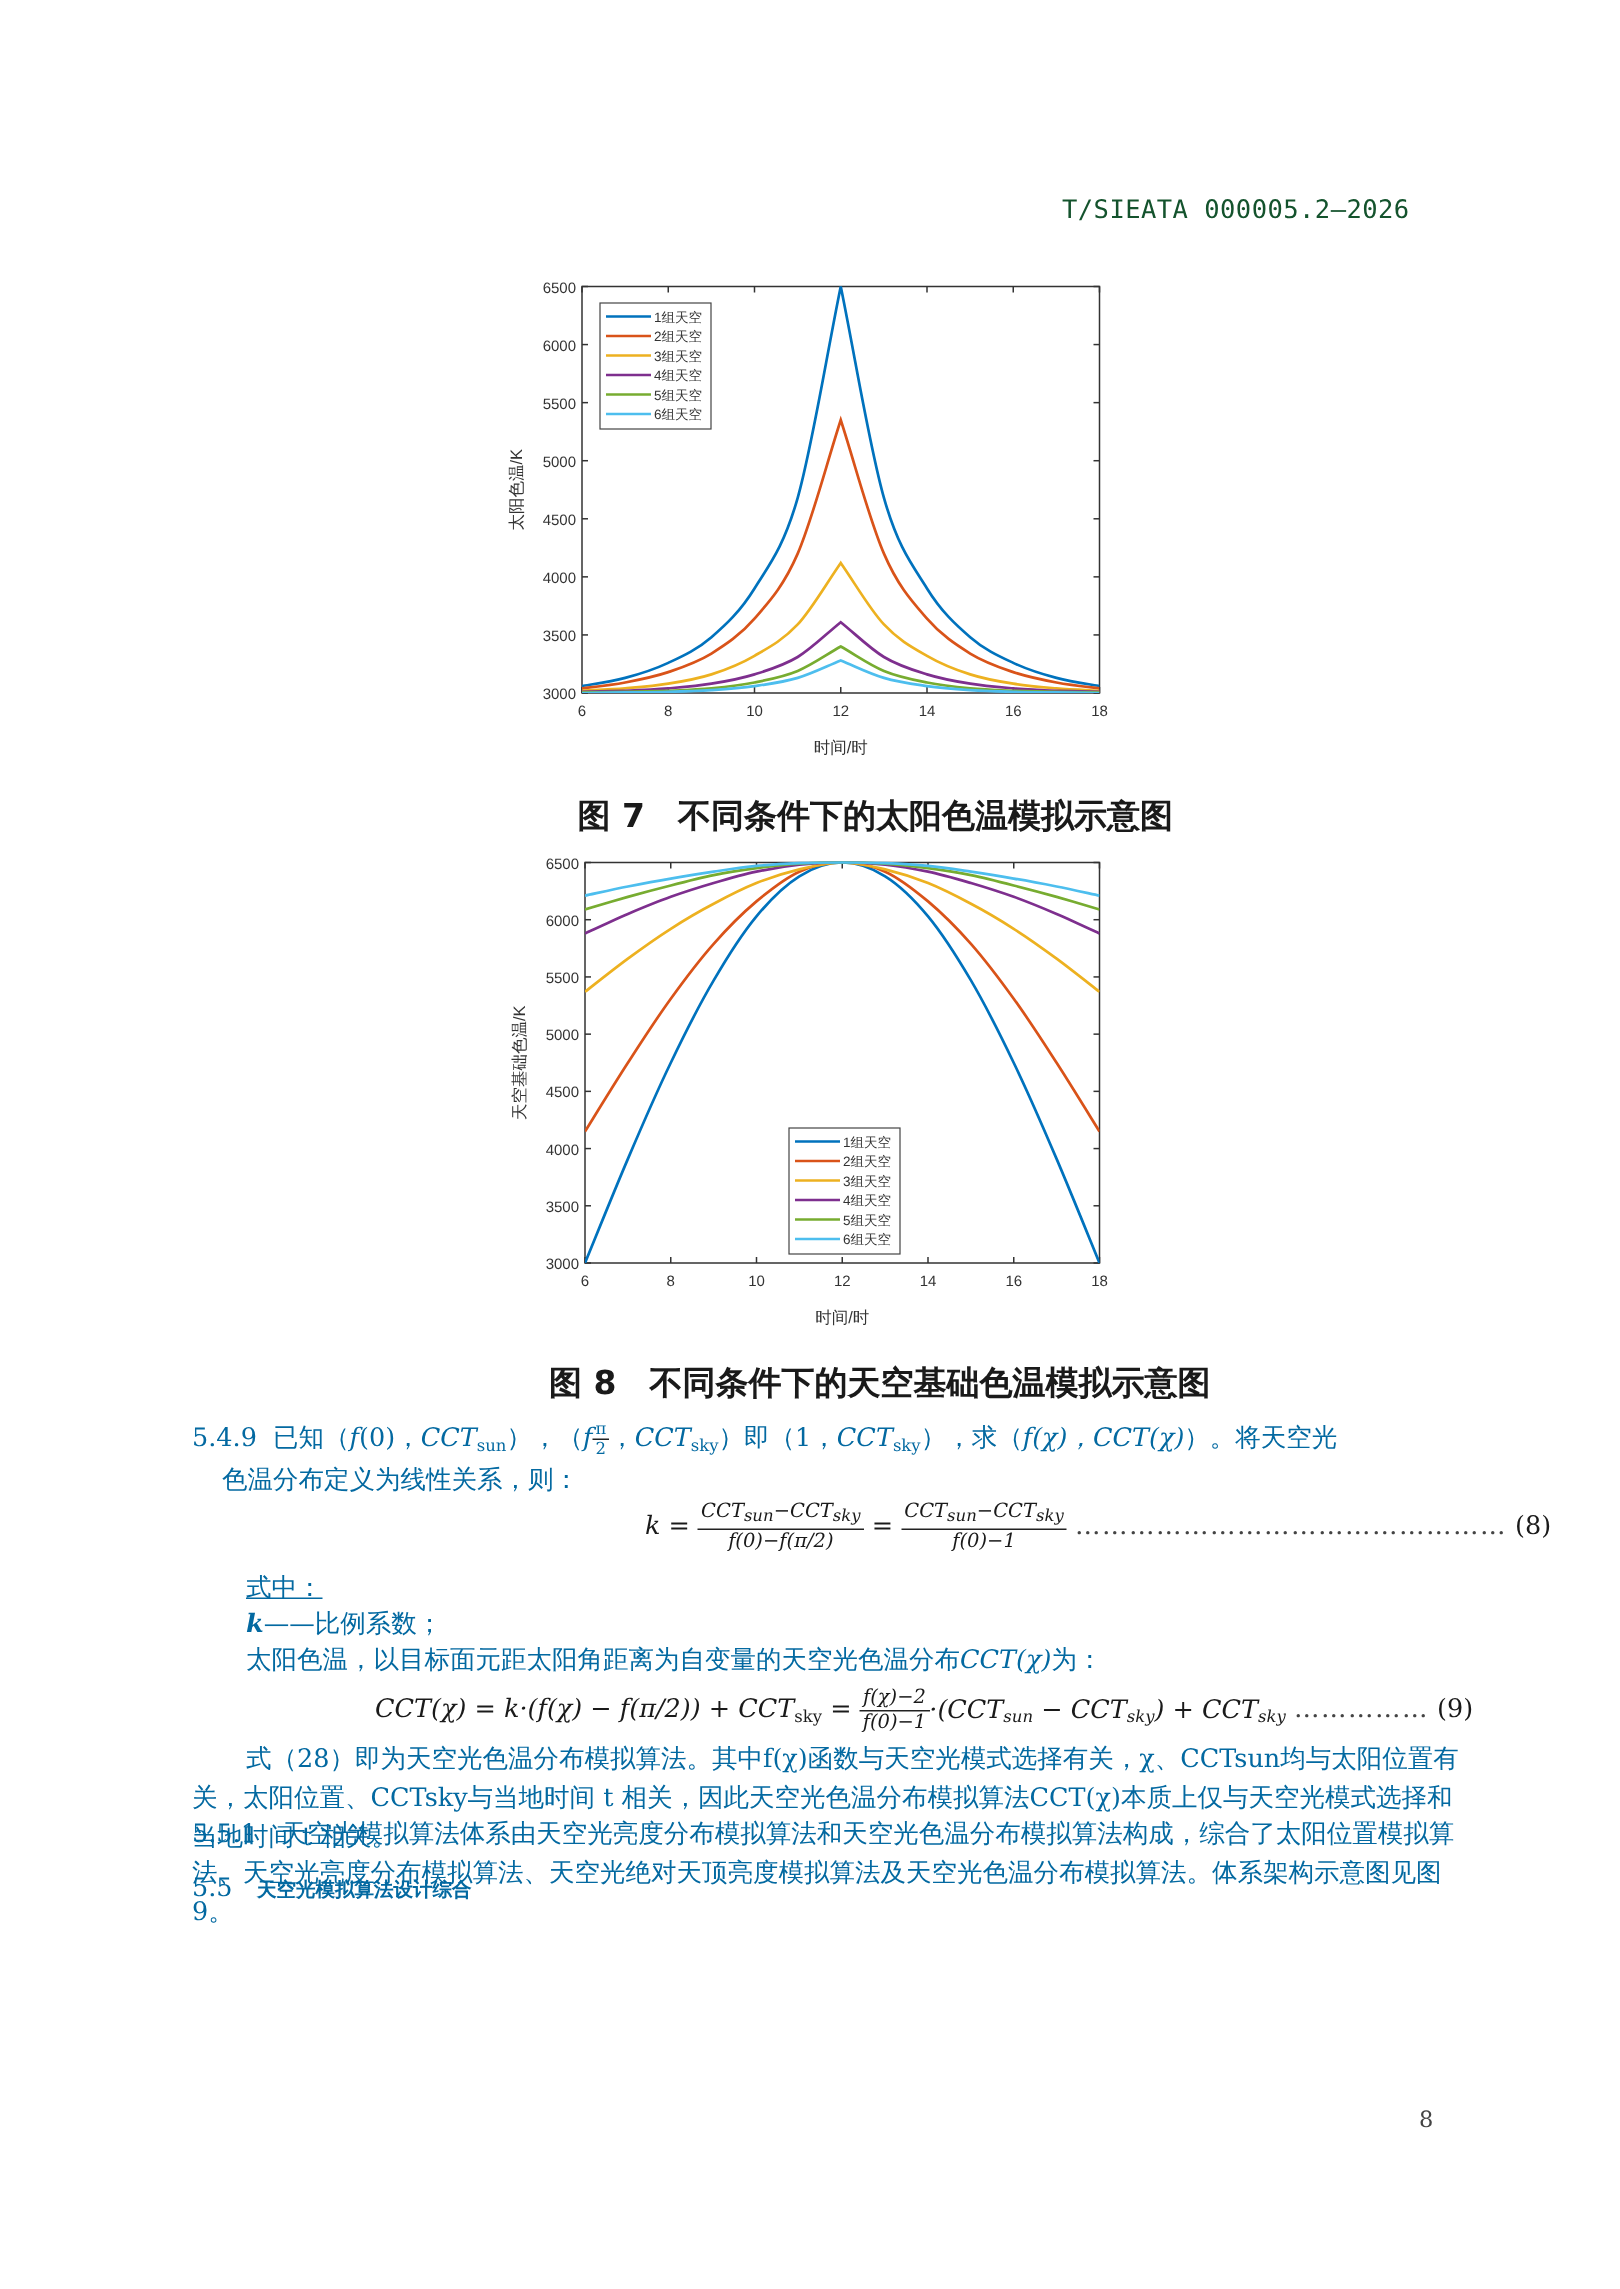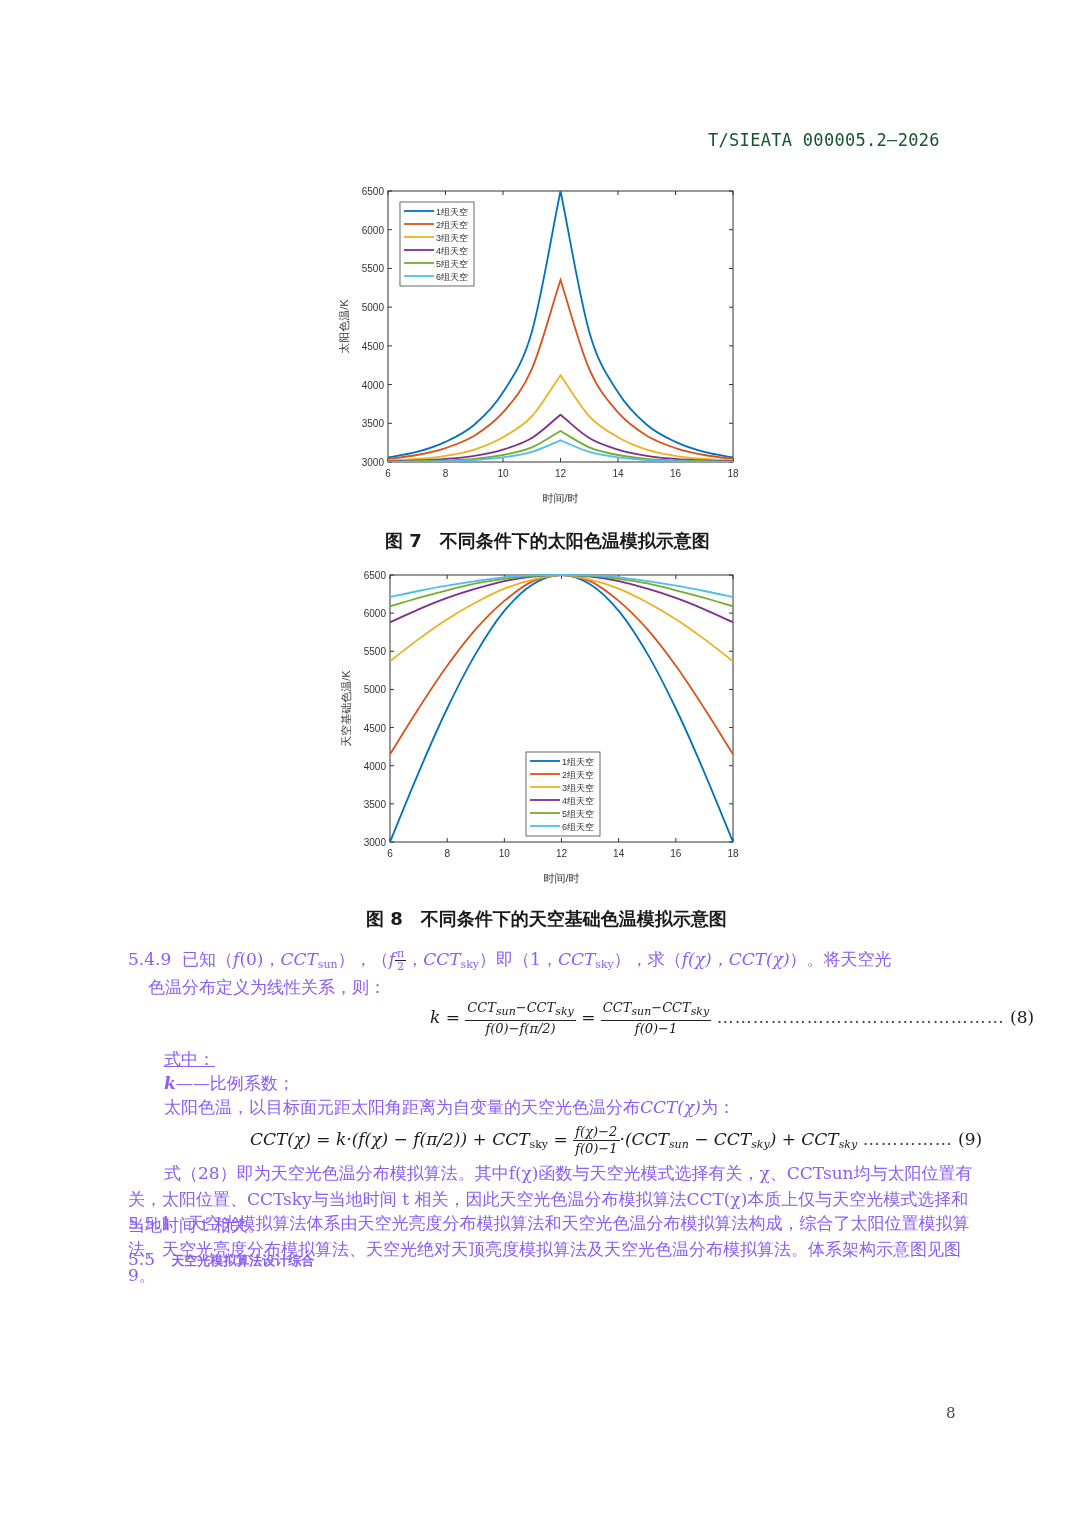--- a/index.html
+++ b/index.html
@@ -1,22 +1,22 @@
 <!DOCTYPE html>
 <html><head>
 <meta charset="utf-8">
 <style>
   html, body { margin: 0; padding: 0; background: #ffffff; }
   body { width: 1080px; height: 1526px; position: relative; overflow: hidden;
          font-family: "DejaVu Serif", "Liberation Serif", serif; color: #1a1a1a; }
   .abs { position: absolute; }
   .std-code { left: 708px; top: 130px; font-family: "DejaVu Sans Mono", "Liberation Mono", monospace; font-size: 17px; letter-spacing: 0.3px; color: #14532d; }
-  .fig-caption { font-family: "DejaVu Sans", "Liberation Sans", sans-serif; font-size: 18px; font-weight: bold; color: #1a1a1a; white-space: nowrap; }
+  .fig-caption { font-family: "DejaVu Sans", "Liberation Sans", sans-serif; font-size: 22px; font-weight: bold; color: #1a1a1a; white-space: nowrap; }
   svg text { font-family: "Liberation Sans", "DejaVu Sans", sans-serif; }
-  .para { left: 128px; width: 850px; font-size: 17px; line-height: 26px; color: #8b5cf6; }
+  .para { left: 128px; width: 850px; font-size: 17px; line-height: 26px; color: #0369a1; }
   .indent { text-indent: 36px; }
   .m { font-style: italic; font-family: "DejaVu Serif", "Liberation Serif", serif; }
   sub { font-size: 11px; vertical-align: -3px; }
   .eq { font-size: 17px; white-space: nowrap; }
   .frac { display: inline-block; vertical-align: middle; text-align: center; font-size: 13px; line-height: 16px; }
   .frac > span { display: block; padding: 0 2px; }
   .frac > span.num { border-bottom: 1px solid #222; }
   .dots { color: #444; letter-spacing: 1px; }
   .sec-title { font-family: "DejaVu Sans", "Liberation Sans", sans-serif; font-weight: bold; font-size: 13px; }
   .page-num { left: 946px; top: 1404px; font-size: 15px; color: #444; }

